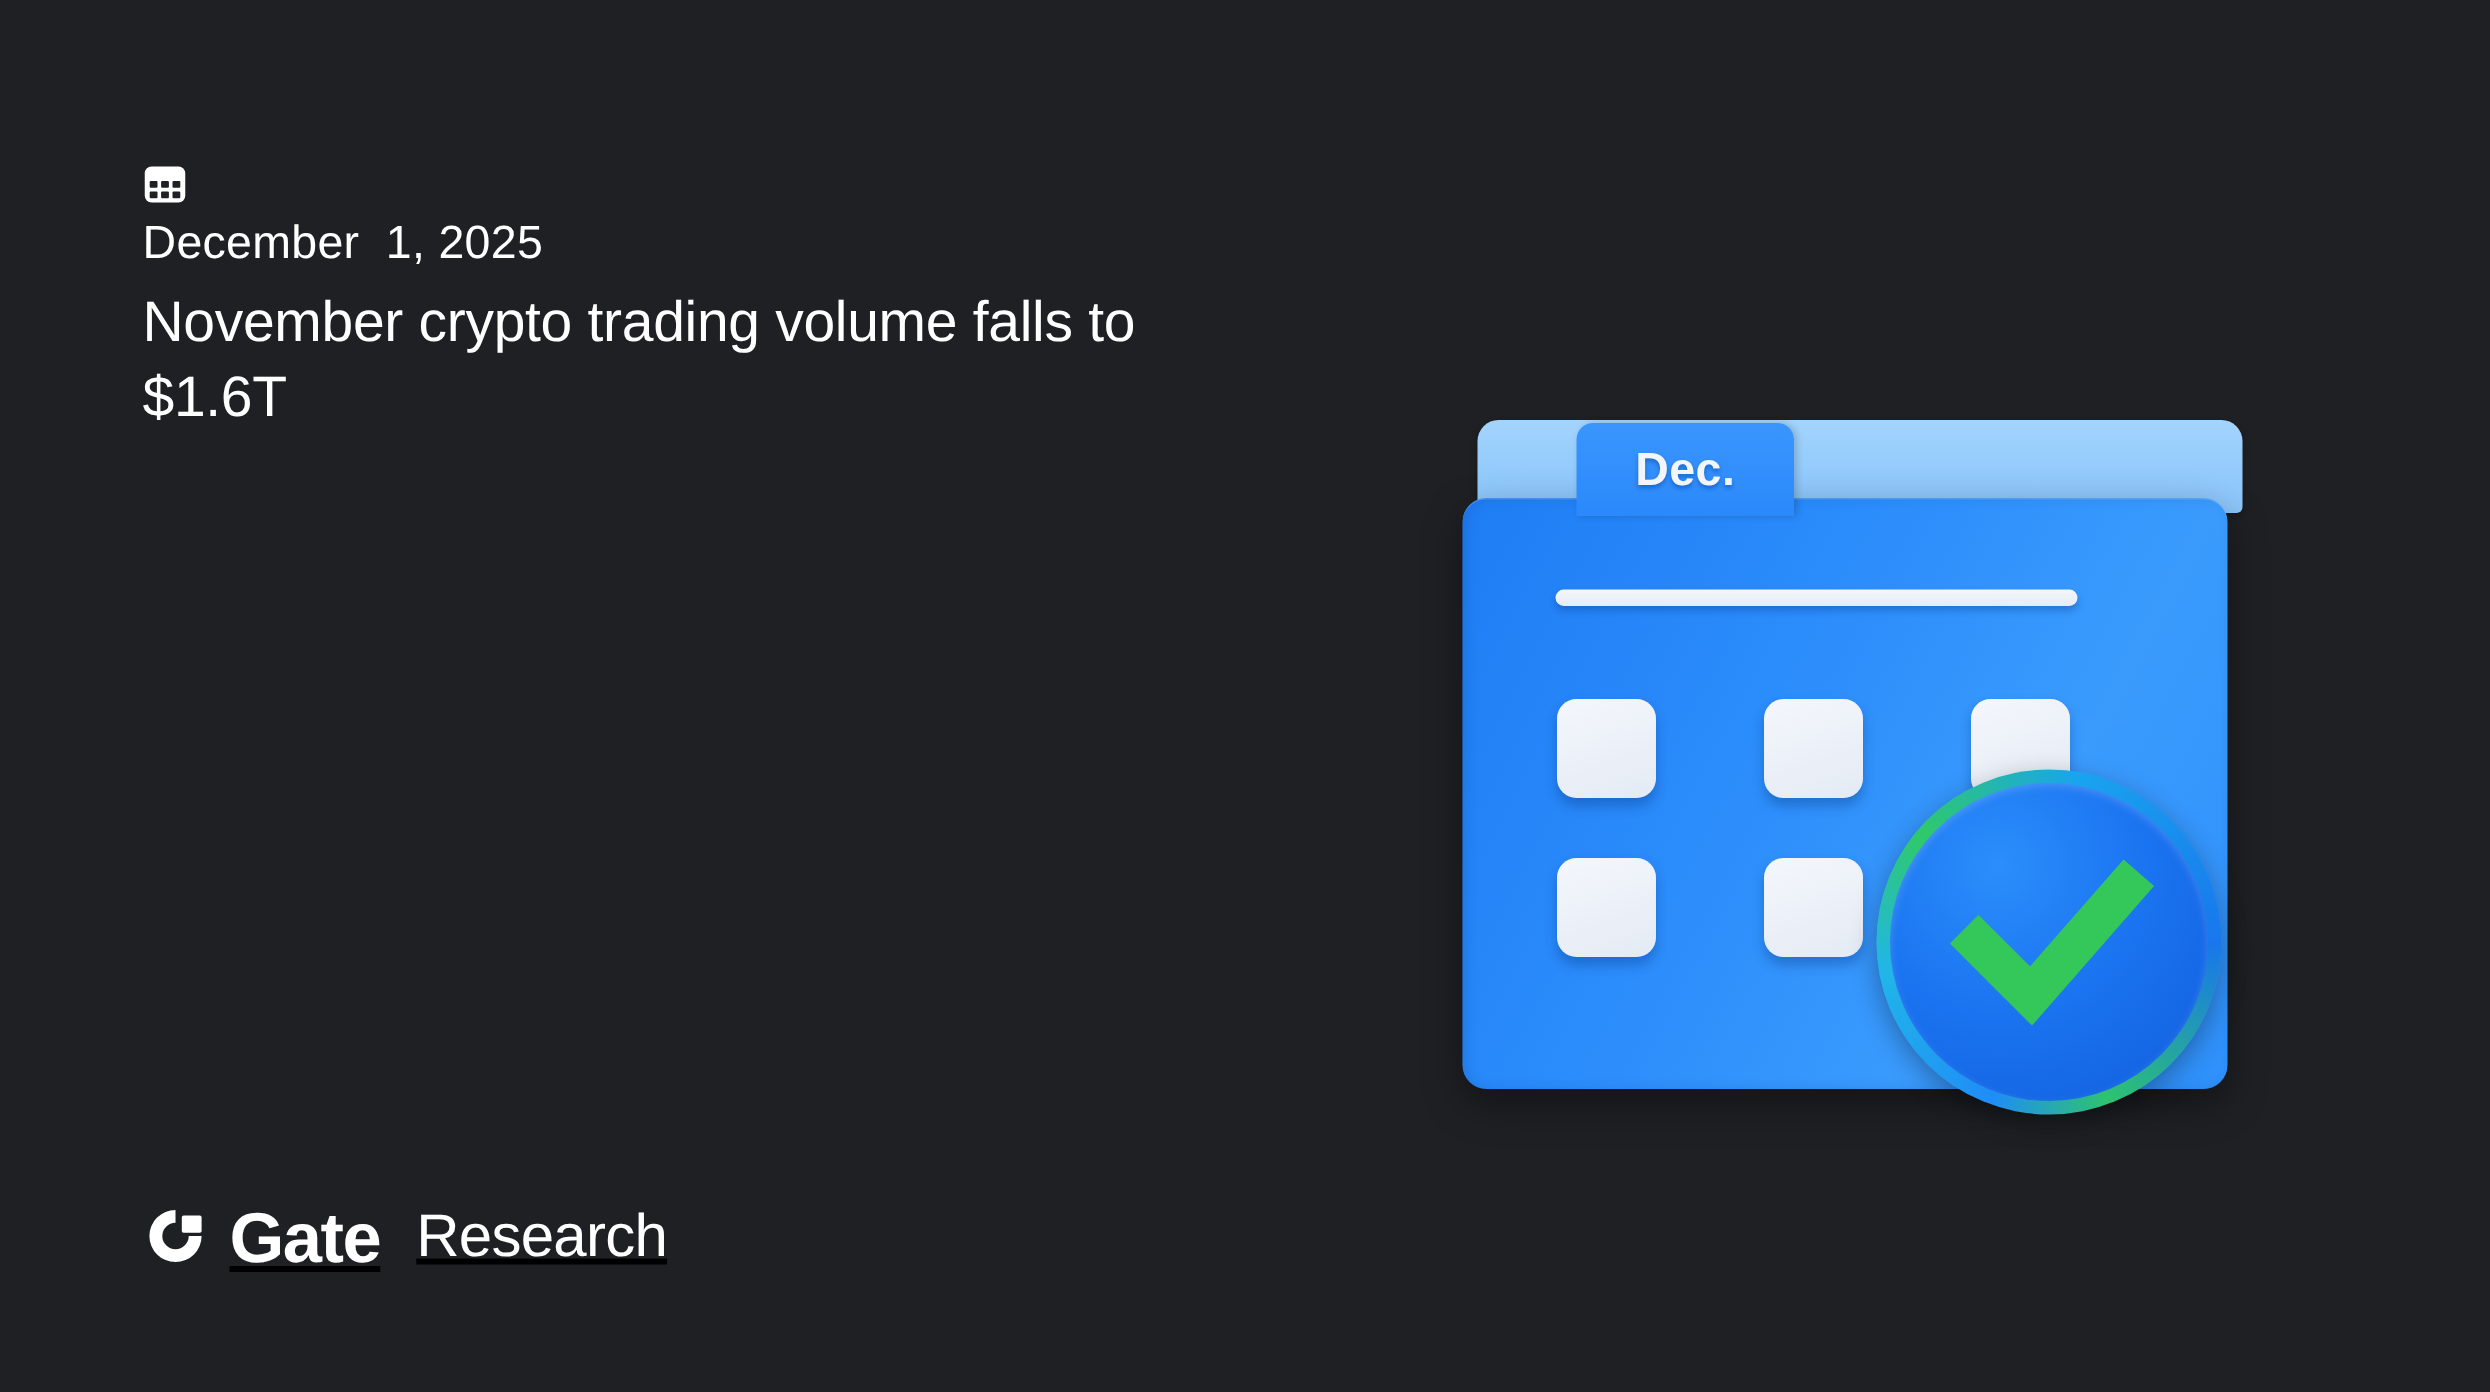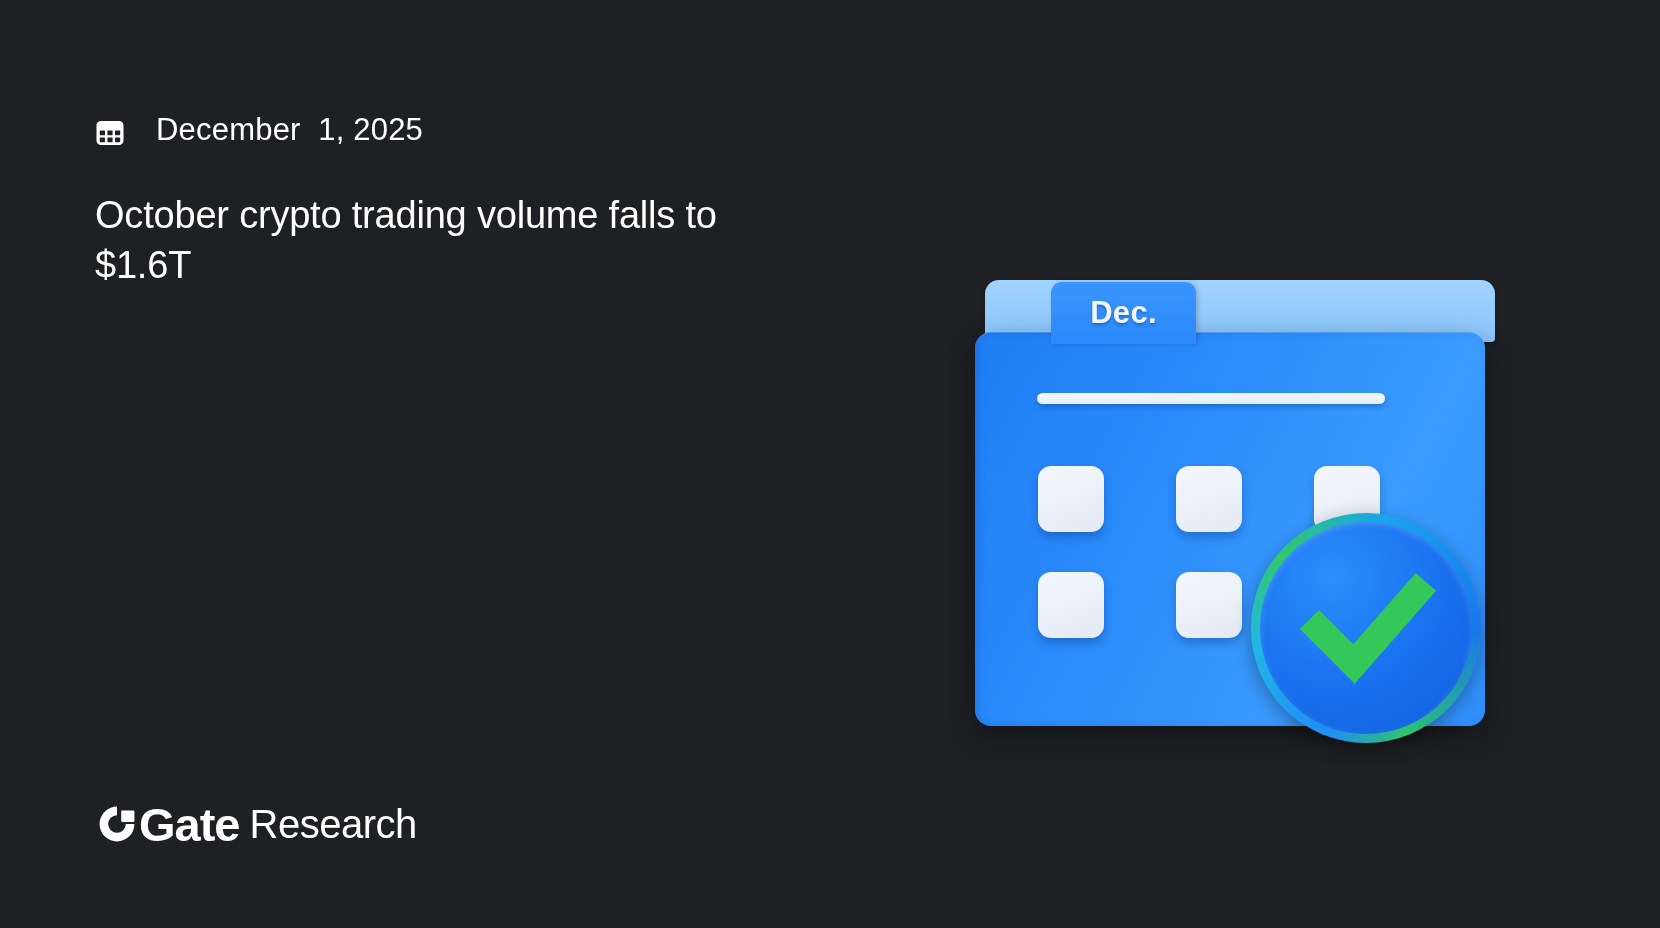--- a/index.html
+++ b/index.html
@@ -26,23 +26,24 @@
   
   .text-col {
     position:absolute;
     left:95px;
     top:108px;
     width:740px;
   }
 
   .date-row {
     display:flex;
-    align-items:flex-end;
-    gap:31px;
+    align-items:flex-start;
+    gap:6px;
     height:40px;
+    flex-direction:column;
   }
 
   .cal-icon {
     width:30px;
     height:30px;
     flex:0 0 30px;
     display:block;
   }
 
   .date-text {
@@ -73,21 +74,23 @@
     max-width:680px;
   }
 
   
   .logo-row {
     position:absolute;
     left:95px;
     top:798px;
     display:flex;
     align-items:center;
+    gap:14px;
     height:52px;
+    text-decoration:underline;
   }
 
   .logo-mark {
     width:44px;
     height:44px;
     display:block;
     flex:0 0 44px;
   }
 
   .logo-gate {
@@ -268,21 +271,21 @@
           <rect x="20.0" y="12.6" width="5.2" height="4.6" rx="0.7" fill="#1e2024"></rect>
           <rect x="4.8" y="19.6" width="5.2" height="4.6" rx="0.7" fill="#1e2024"></rect>
           <rect x="12.4" y="19.6" width="5.2" height="4.6" rx="0.7" fill="#1e2024"></rect>
           <rect x="20.0" y="19.6" width="5.2" height="4.6" rx="0.7" fill="#1e2024"></rect>
         </svg>
       </span>
       <span class="date-text">December  1, 2025</span>
     </div>
 
 
-    <p class="subtitle">October crypto trading volume falls to $1.6T</p>
+    <p class="subtitle">November crypto trading volume falls to $1.6T</p>
   </div>
 
   <div class="logo-row">
     <span class="logo-mark">
       <svg viewBox="0 0 44 44" width="44" height="44" aria-hidden="true">
         <path d="M22 3.2A18.8 18.8 0 1 0 40.8 22H25.6V6.4A18.9 18.9 0 0 0 22 3.2Z" fill="none"></path>
         <path d="M22 4.6a17.4 17.4 0 1 0 17.4 17.4h-8.6A8.8 8.8 0 1 1 22 13.2Z" fill="#ffffff"></path>
         <rect x="26.2" y="8.4" width="13.2" height="11.5" rx="1.2" fill="#ffffff"></rect>
       </svg>
     </span>

